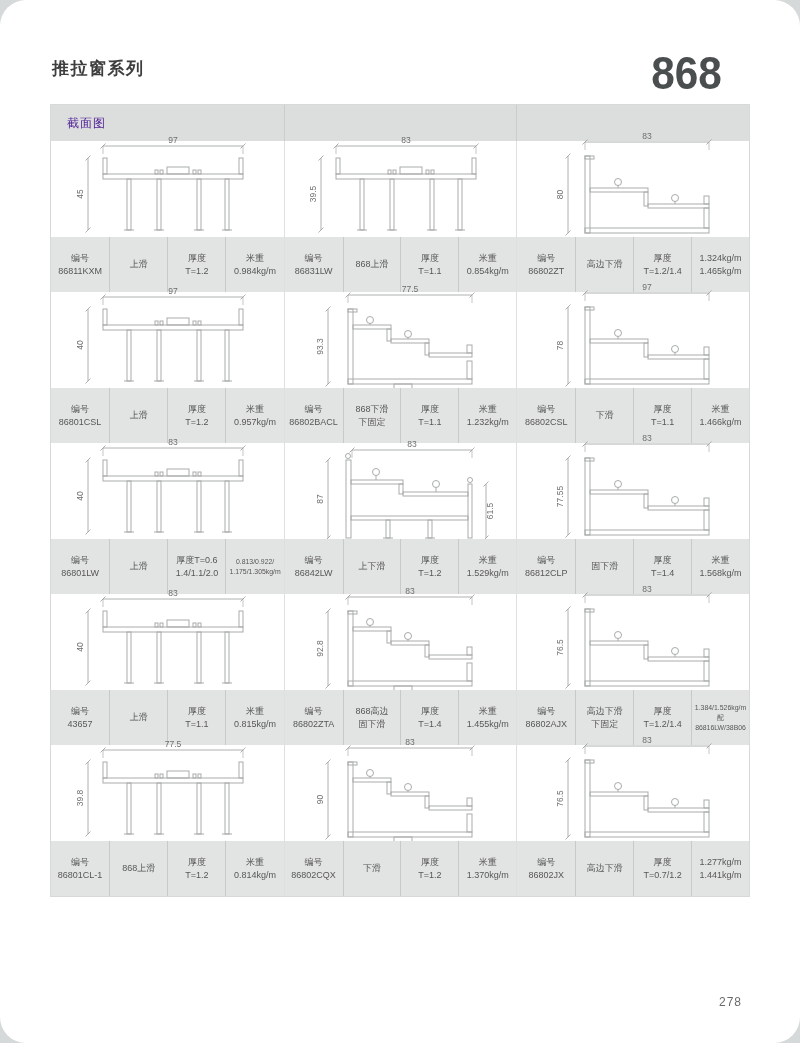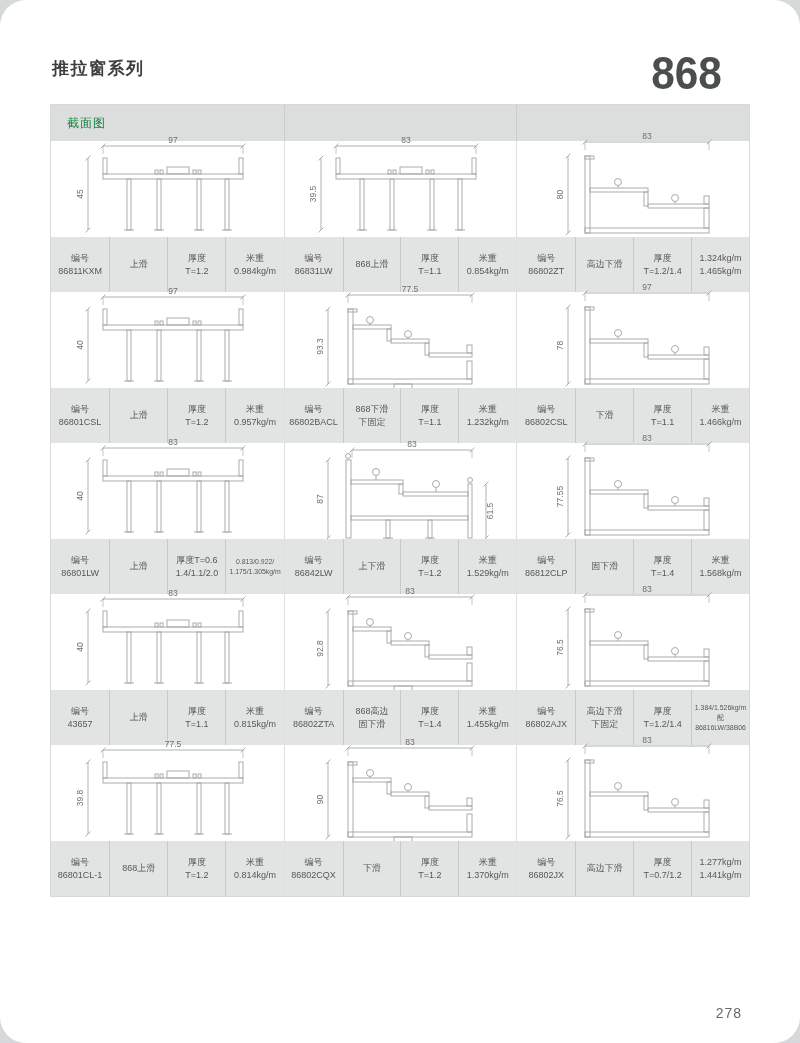--- a/index.html
+++ b/index.html
@@ -22,39 +22,39 @@
   }
   .series-num{
     font-size:46px;font-weight:bold;color:#4b4e4f;line-height:0.9;
     letter-spacing:0px;transform:scaleX(.92);transform-origin:right bottom;
   }
   .sheet{
     margin:10px 50px 0 50px;border:1px solid #d7d8d8;
   }
   .thead{display:grid;grid-template-columns:1fr 1fr 1fr;height:36px;background:#dcdddd;}
   .th-cell{display:flex;align-items:center;padding-left:16px;
-    font-size:12px;color:#15803d;letter-spacing:1px;}
+    font-size:12px;color:#4c1d95;letter-spacing:1px;}
   .th-cell + .th-cell{border-left:1px solid #cbcccc;}
   .g-row{display:grid;grid-template-columns:1fr 1fr 1fr;}
   .g-cell{display:flex;flex-direction:column;background:#fff;}
   .g-cell + .g-cell{border-left:1px solid #dedfdf;}
   .draw-area{height:96px;display:flex;align-items:center;justify-content:center;}
   .strip{
     height:55px;display:grid;grid-template-columns:1fr 1fr 1fr 1fr;
     background:#e2e3e3;
   }
   .sc{
     display:flex;flex-direction:column;align-items:center;justify-content:center;
     text-align:center;font-size:9px;color:#575757;line-height:1.35;padding:0 2px;
     overflow:hidden;
   }
   .sc + .sc{border-left:1px solid #c8c9c9;}
   .sc.small{font-size:6.9px;line-height:1.45;}
   .page-num{
-    position:absolute;right:58px;bottom:22px;font-size:14px;color:#6a6a6a;letter-spacing:1px;
+    position:absolute;right:58px;bottom:34px;font-size:12px;color:#6a6a6a;letter-spacing:1px;
   }
   svg text{font-family:"Liberation Sans","DejaVu Sans",sans-serif;}
 </style>
 </head>
 <body>
 
 <div class="card">
   <div class="header">
     <div class="page-title">推拉窗系列</div>
     <div class="series-num">868</div>

